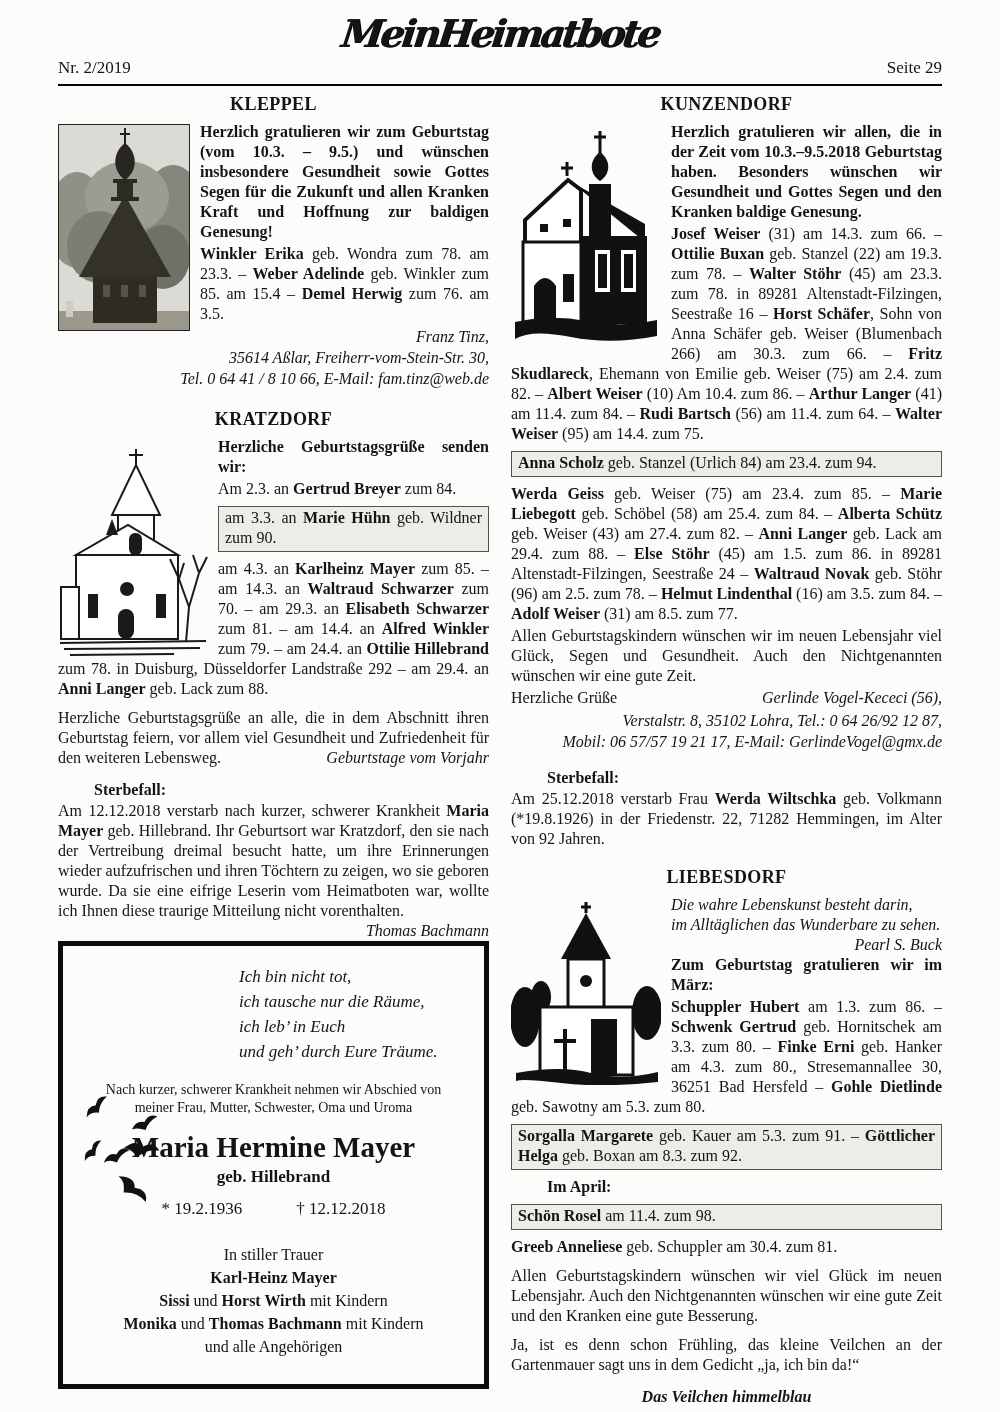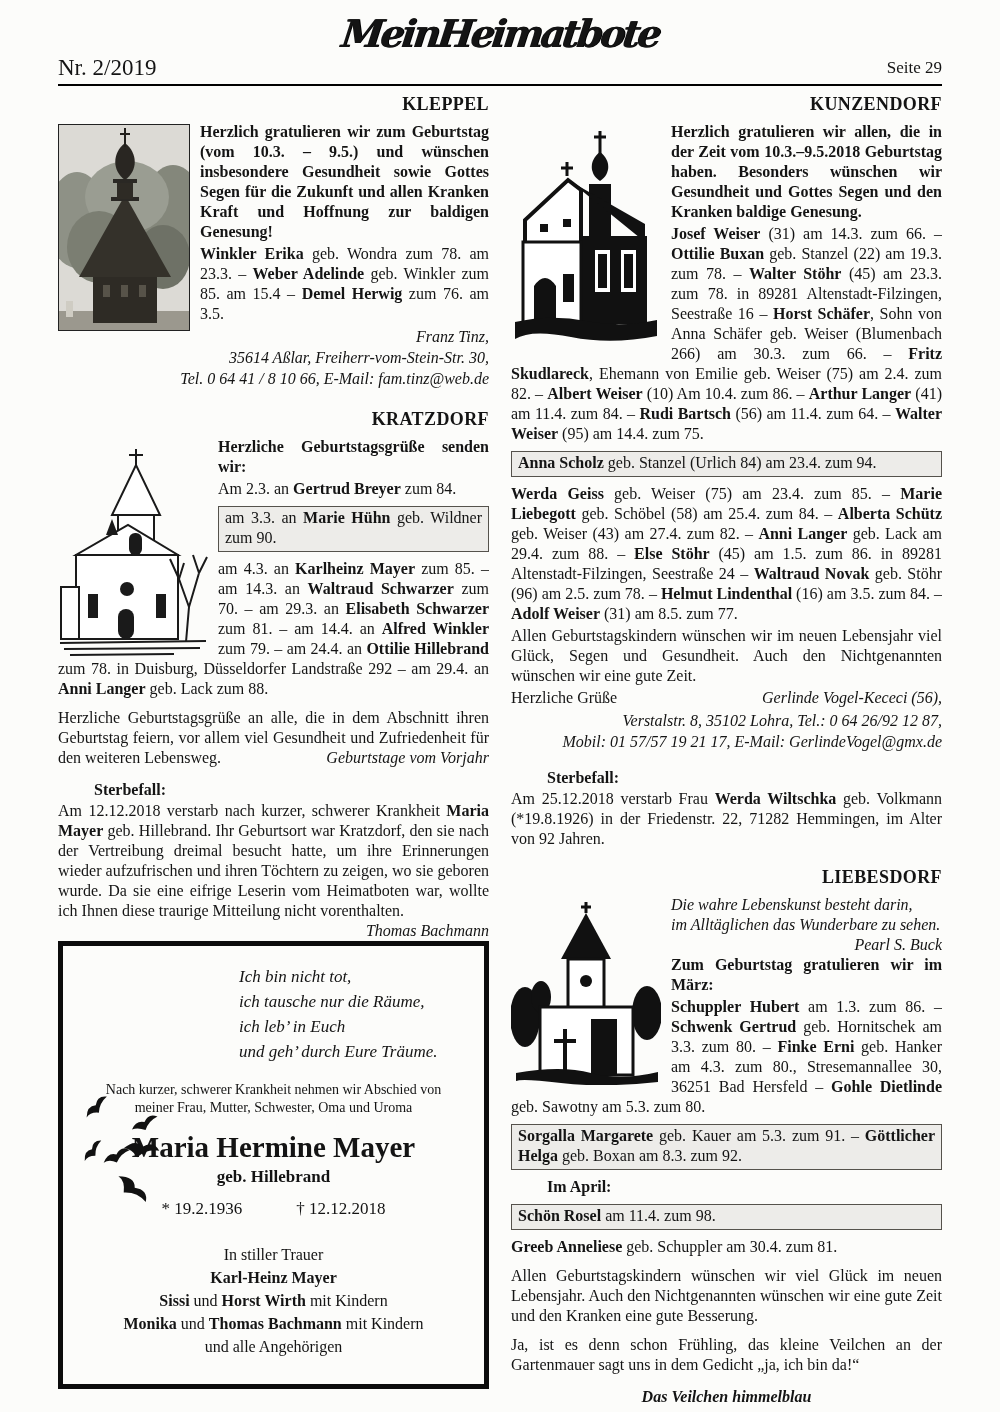--- a/index.html
+++ b/index.html
@@ -1,29 +1,29 @@
 <!DOCTYPE html>
 <html lang="de"><head>
 <meta charset="utf-8">
 <style>
   html,body{margin:0;padding:0;background:#e9e9e9;}
   .page{width:1000px;height:1412px;margin:0 auto;background:#fcfcfa;position:relative;overflow:hidden;
         color:#141414;font-family:"Liberation Serif","DejaVu Serif",serif;font-size:16px;line-height:20px;}
   
   .hdr{position:absolute;top:28px;left:58px;right:58px;height:52px;}
-  .issue{position:absolute;left:0;bottom:2px;font-size:23px;}
+  .issue{position:absolute;left:0;bottom:2px;font-size:17px;}
   .pageno{position:absolute;right:0;bottom:2px;font-size:17px;text-align:center;}
   .masthead{position:absolute;left:50%;top:-4px;transform:translateX(-50%) skewX(-7deg);
             font-family:"DejaVu Serif",serif;font-weight:bold;font-style:italic;font-size:38px;
             letter-spacing:-3px;white-space:nowrap;text-shadow:1px 0 #000;}
   .rule{position:absolute;top:84px;left:58px;right:58px;height:2px;background:#000;}
   
   .columns{position:absolute;top:90px;left:58px;width:884px;display:flex;gap:22px;}
   .col{width:431px;max-height:1315px;overflow:hidden;}
-  h2.sec{font-size:18px;font-weight:bold;text-align:right;margin:4px 0 8px;letter-spacing:.4px;line-height:20px;}
+  h2.sec{font-size:18px;font-weight:bold;text-align:center;margin:4px 0 8px;letter-spacing:.4px;line-height:20px;}
   p{margin:0 0 2px;text-align:justify;}
   p em{float:right;font-style:italic;}
   .bold{font-weight:bold;padding-left:36px;}
   .gap{margin-top:9px;}
   .imgbox{float:left;margin:2px 10px 2px 0;}
   .imgbox svg{display:block;}
   .kleppel-frame svg{border:1px solid #222;}
   .contact{text-align:right;font-style:italic;line-height:21px;margin-top:2px;}
   .hbox{background:#edece9;border:1px solid #55524c;padding:1px 6px 3px;margin:7px 0;overflow:hidden;text-align:justify;}
   .clearb{clear:both;}
@@ -201,21 +201,21 @@
         <p><b>Josef Weiser</b> (31) am 14.3. zum 66. – <b>Ottilie Buxan</b> geb. Stanzel (22) am 19.3. zum 78. – <b>Walter Stöhr</b> (45) am 23.3. zum 78. in 89281 Altenstadt-Filzingen, Seestraße 16 – <b>Horst Schäfer</b>, Sohn von Anna Schäfer geb. Weiser (Blumenbach 266) am 30.3. zum 66. – <b>Fritz Skudlareck</b>, Ehemann von Emilie geb. Weiser (75) am 2.4. zum 82. – <b>Albert Weiser</b> (10) Am 10.4. zum 86. – <b>Arthur Langer</b> (41) am 11.4. zum 84. – <b>Rudi Bartsch</b> (56) am 11.4. zum 64. – <b>Walter Weiser</b> (95) am 14.4. zum 75.</p>
       </div>
 
       <div class="hbox clearb"><b>Anna Scholz</b> geb. Stanzel (Urlich 84) am 23.4. zum 94.</div>
 
       <p><b>Werda Geiss</b> geb. Weiser (75) am 23.4. zum 85. – <b>Marie Liebegott</b> geb. Schöbel (58) am 25.4. zum 84. – <b>Alberta Schütz</b> geb. Weiser (43) am 27.4. zum 82. – <b>Anni Langer</b> geb. Lack am 29.4. zum 88. – <b>Else Stöhr</b> (45) am 1.5. zum 86. in 89281 Altenstadt-Filzingen, Seestraße 24 – <b>Waltraud Novak</b> geb. Stöhr (96) am 2.5. zum 78. – <b>Helmut Lindenthal</b> (16) am 3.5. zum 84. – <b>Adolf Weiser</b> (31) am 8.5. zum 77.</p>
       <p>Allen Geburtstagskindern wünschen wir im neuen Lebensjahr viel Glück, Segen und Gesundheit. Auch den Nichtgenannten wünschen wir eine gute Zeit.</p>
       <p class="greeting">Herzliche Grüße <em>Gerlinde Vogel-Kececi (56),</em></p>
       <div class="r-contact">
         <div>Verstalstr. 8, 35102 Lohra, Tel.: 0 64 26/92 12 87,</div>
-        <div>Mobil: 01 57/57 19 21 17, E-Mail: GerlindeVogel@gmx.de</div>
+        <div>Mobil: 06 57/57 19 21 17, E-Mail: GerlindeVogel@gmx.de</div>
       </div>
 
       <p class="bold subhead" style="margin-top:16px;">Sterbefall:</p>
       <p>Am 25.12.2018 verstarb Frau <b>Werda Wiltschka</b> geb. Volkmann (*19.8.1926) in der Friedenstr. 22, 71282 Hemmingen, im Alter von 92 Jahren.</p>
 
       <h2 class="sec" style="margin-top:18px;">LIEBESDORF</h2>
 
       <div>
         <span class="imgbox">
           <svg width="150" height="188" viewBox="0 0 150 188">

